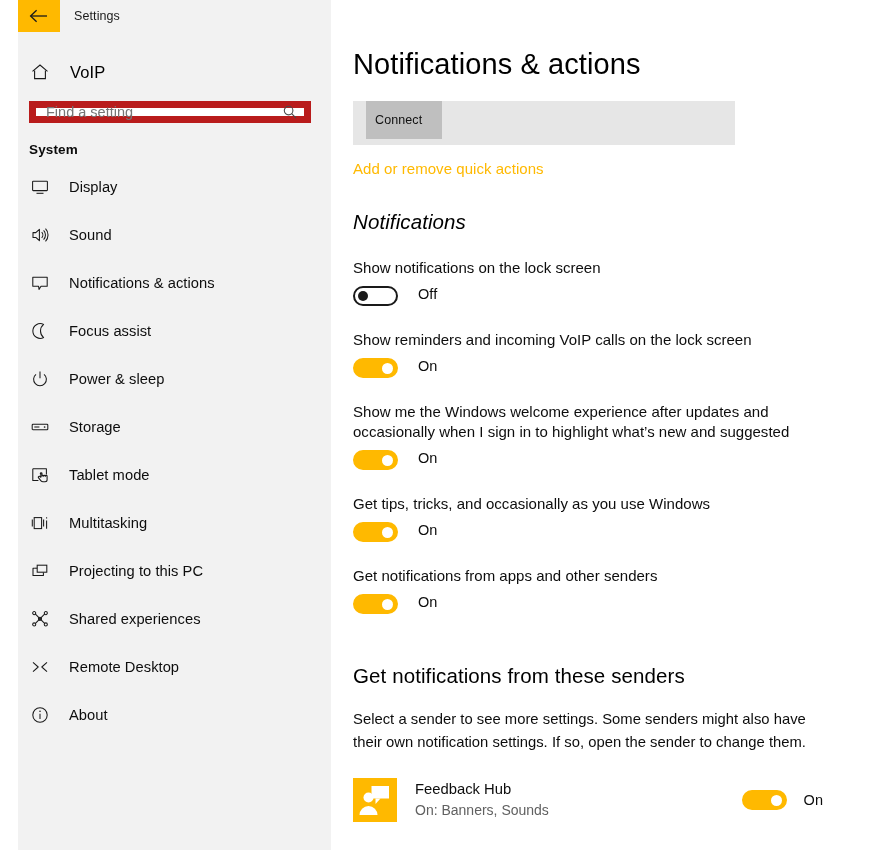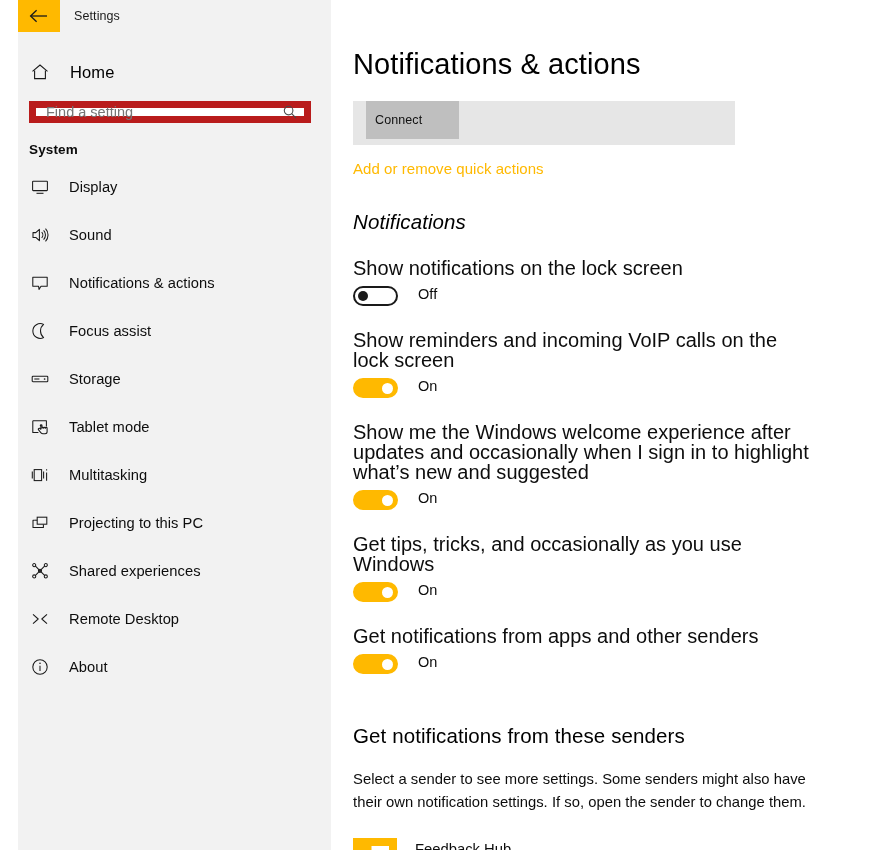--- a/index.html
+++ b/index.html
@@ -166,21 +166,21 @@
     margin-top: 22px;
     width: 382px;
     height: 44px;
     background: #e6e6e6;
     position: relative;
   }
   .quick-tile {
     position: absolute;
     left: 13px;
     top: 0px;
-    width: 93px;
+    width: 76px;
     height: 38px;
     background: #bfbfbf;
     display: flex;
     align-items: center;
     cursor: pointer;
   }
   .quick-tile .tile-label {
     font-size: 12.5px;
     color: #111;
     padding-left: 9px;
@@ -204,21 +204,21 @@
     margin: 0;
     letter-spacing: .1px;
   }
   .section-head.notif { margin-top: 32px; font-style: italic; }
   .section-head.senders { margin-top: 50px; }
 
   .setting {
     margin-top: 24px;
   }
   .setting .desc {
-    font-size: 20px;
+    font-size: 15px;
     color: #0d0d0d;
     line-height: 20px;
     max-width: 460px;
     letter-spacing: .02px;
   }
   .toggle-row {
     display: flex;
     align-items: flex-start;
     margin-top: 8px;
   }
@@ -328,21 +328,21 @@
       <div class="titlebar-title">Settings</div>
     </div>
 
     <div class="home-row">
       <span class="ico">
         <svg width="20" height="20" viewBox="0 0 20 20">
           <path d="M2.5 9.3 L10 3 L17.5 9.3" fill="none" stroke="#1a1a1a" stroke-width="1.1"></path>
           <path d="M4.6 8.6 V16.6 H15.4 V8.6" fill="none" stroke="#1a1a1a" stroke-width="1.1"></path>
         </svg>
       </span>
-      <span class="label">Home</span>
+      <span class="label">VoIP</span>
     </div>
 
     <div class="searchbox">
       <input type="text" placeholder="Find a setting" style="">
       <span class="search-ico">
         <svg width="16" height="16" viewBox="0 0 16 16">
           <circle cx="6.6" cy="6.6" r="4.3" fill="none" stroke="#4a4a4a" stroke-width="1.1"></circle>
           <line x1="9.7" y1="9.7" x2="14" y2="14.2" stroke="#4a4a4a" stroke-width="1.1"></line>
         </svg>
       </span>
@@ -385,20 +385,29 @@
 
       <div class="nav-item">
         <span class="ico">
           <svg width="20" height="20" viewBox="0 0 20 20">
             <path d="M13.6 3.4 A7.4 7.4 0 1 0 13.6 16.6 A8.6 8.6 0 0 1 13.6 3.4 Z" fill="none" stroke="#1a1a1a" stroke-width="1.05" stroke-linejoin="round"></path>
           </svg>
         </span>
         <span class="label">Focus assist</span>
       </div>
 
+      <div class="nav-item">
+        <span class="ico">
+          <svg width="20" height="20" viewBox="0 0 20 20">
+            <path d="M6 5.3 A6.4 6.4 0 1 0 14 5.3" fill="none" stroke="#1a1a1a" stroke-width="1.05"></path>
+            <line x1="10" y1="2.4" x2="10" y2="9.2" stroke="#1a1a1a" stroke-width="1.05"></line>
+          </svg>
+        </span>
+        <span class="label">Power &amp; sleep</span>
+      </div>
 
       <div class="nav-item">
         <span class="ico">
           <svg width="20" height="20" viewBox="0 0 20 20">
             <rect x="2.2" y="7.3" width="15.6" height="5.4" rx="0.8" fill="none" stroke="#1a1a1a" stroke-width="1.05"></rect>
             <circle cx="14.6" cy="10" r="0.85" fill="#1a1a1a"></circle>
             <line x1="4.3" y1="10" x2="9.4" y2="10" stroke="#1a1a1a" stroke-width="1.05"></line>
           </svg>
         </span>
         <span class="label">Storage</span>

